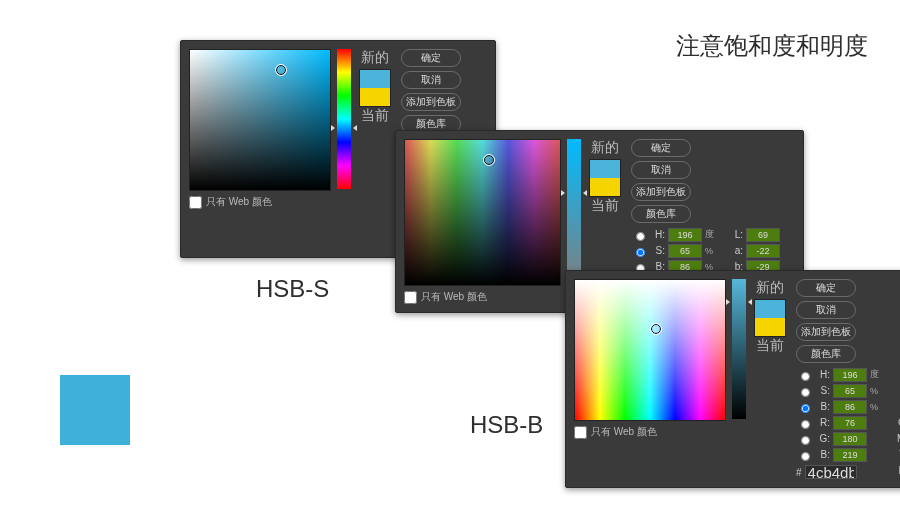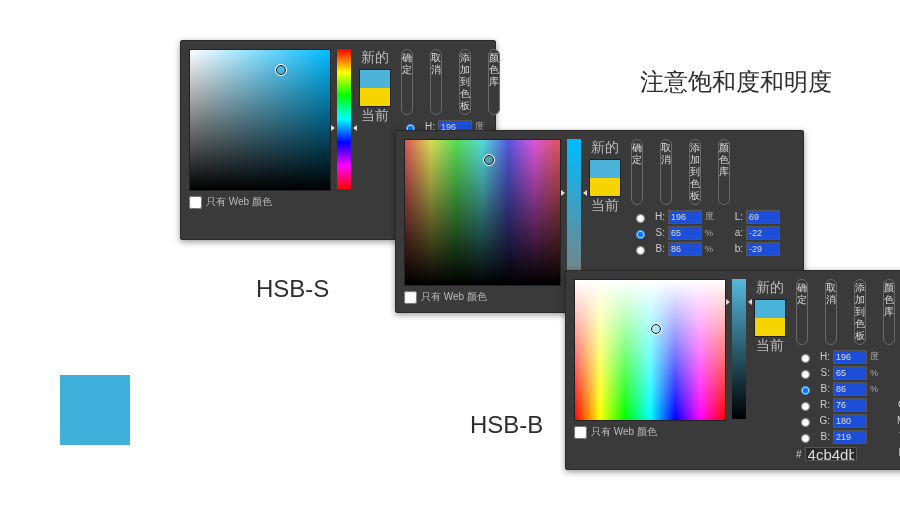--- a/index.html
+++ b/index.html
@@ -19,27 +19,27 @@
   .hue-mark{position:absolute;left:-4px;right:-4px;height:0;border-top:3px solid transparent;border-bottom:3px solid transparent;}
   .hue-mark::before,.hue-mark::after{content:"";position:absolute;top:-3px;width:0;height:0;border-top:3px solid transparent;border-bottom:3px solid transparent;}
   .hue-mark::before{left:-2px;border-left:4px solid #ddd;}
   .hue-mark::after{right:-2px;border-right:4px solid #ddd;}
 
   .pk-mid{margin-left:8px;display:flex;flex-direction:column;align-items:center;}
   .swlab{font-size:14px;color:#bbb;margin-bottom:2px;text-align:center;}
   .swpair{display:flex;flex-direction:column;border:1px solid #222;}
   .swpair div{width:30px;height:18px;}
 
-  .pk-right{margin-left:6px;display:flex;gap:17px;align-items:stretch;width:60px;}
+  .pk-right{margin-left:6px;display:flex;flex-direction:column;gap:4px;align-items:stretch;width:60px;}
   .btn{background:#3a3a3a;border:1px solid #6a6a6a;border-radius:10px;font-size:10px;color:#ddd;text-align:center;padding:2px 0;cursor:pointer;line-height:1.2;}
   .pk-nums{margin-left:6px;display:flex;flex-direction:column;gap:1px;}
   .numrow{display:flex;align-items:center;gap:3px;height:15px;}
   .numrow label{width:14px;text-align:right;font-size:10px;color:#ccc;}
   .numrow .rad{width:9px;height:9px;}
-  .numrow input[type=text]{width:28px;height:12px;background:#1d4ed8;border:1px solid #555;color:#ddd;font-size:9px;text-align:left;padding:0 2px;}
+  .numrow input[type=text]{width:28px;height:12px;background:#4d7c0f;border:1px solid #555;color:#ddd;font-size:9px;text-align:center;padding:0 2px;}
   .numrow .unit{width:12px;font-size:9px;color:#aaa;}
   .hexrow{display:flex;align-items:center;gap:3px;margin-top:2px;}
   .hexrow span{font-size:10px;color:#ccc;}
   .hexrow input{width:46px;height:12px;background:#2b2b2b;border:1px solid #555;color:#ddd;font-size:15px;padding:0 2px;}
 
   
   .grad-h{background:
     linear-gradient(to bottom, rgba(0,0,0,0), #000),
     linear-gradient(to right, #fff, hsl(196,100%,50%));}
   .grad-s{background:
@@ -49,21 +49,21 @@
     linear-gradient(to bottom, rgba(255,255,255,1), rgba(255,255,255,0)),
     linear-gradient(to right, hsl(0,100%,50%), hsl(60,100%,50%), hsl(120,100%,50%), hsl(180,100%,50%), hsl(240,100%,50%), hsl(300,100%,50%), hsl(360,100%,50%));}
   .strip-hue{background:linear-gradient(to bottom,#f00,#ff0,#0f0,#0ff,#00f,#f0f,#f00);}
   .strip-sat{background:linear-gradient(to bottom,hsl(196,100%,50%),hsl(196,0%,50%));}
   .strip-bri{background:linear-gradient(to bottom,hsl(196,65%,60%),#000);}
 </style>
 </head>
 <body>
 <div class="stage">
 
-<div class="anno" style="left:640px;top:30px;margin-top:36px;">注意饱和度和明度</div>
+<div class="anno" style="left:676px;top:30px;">注意饱和度和明度</div>
 
 <div class="anno" style="left:470px;top:411px;">HSB-B</div>
 <div class="anno" style="left:256px;top:275px;">HSB-S</div>
 
 <div class="swatch-big" style="left:60px;top:375px;width:70px;height:70px;background:#3eb0d9;"></div>
 
 <div class="picker" style="left:180px;top:40px;">
   <div class="pk-left">
     <div class="gradbox grad-h" style="width:140px;height:140px;">
       <div class="cursor-ring" style="left:65%;top:14%;"></div>

